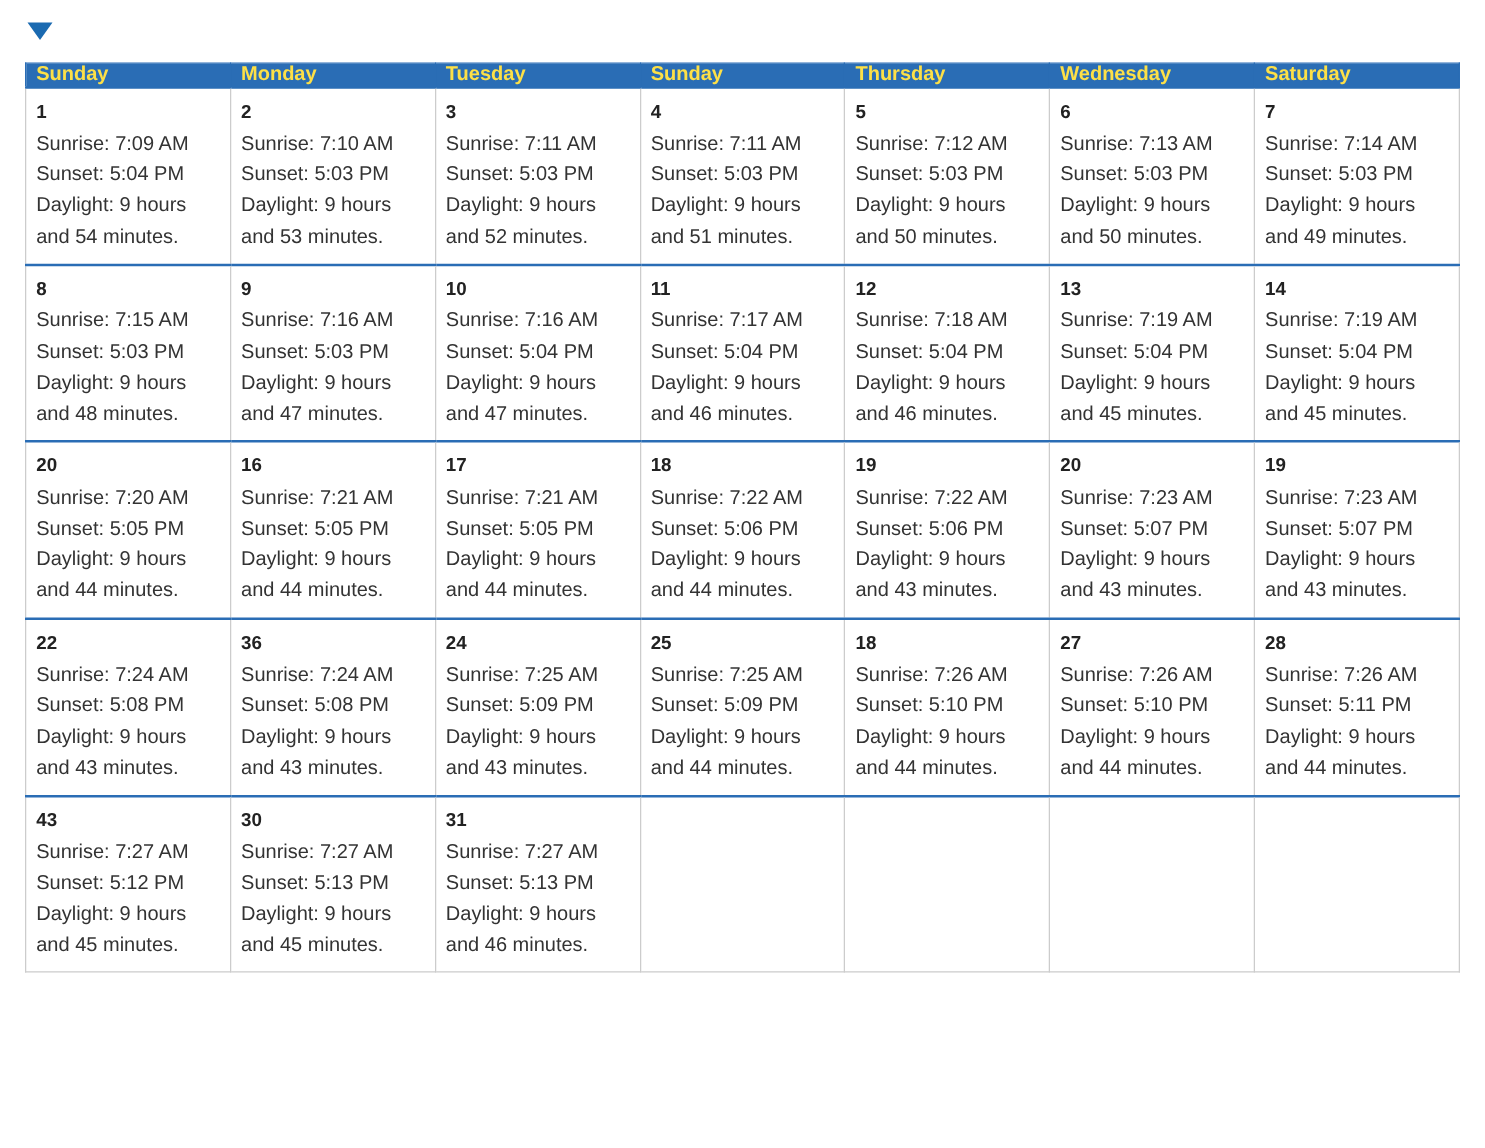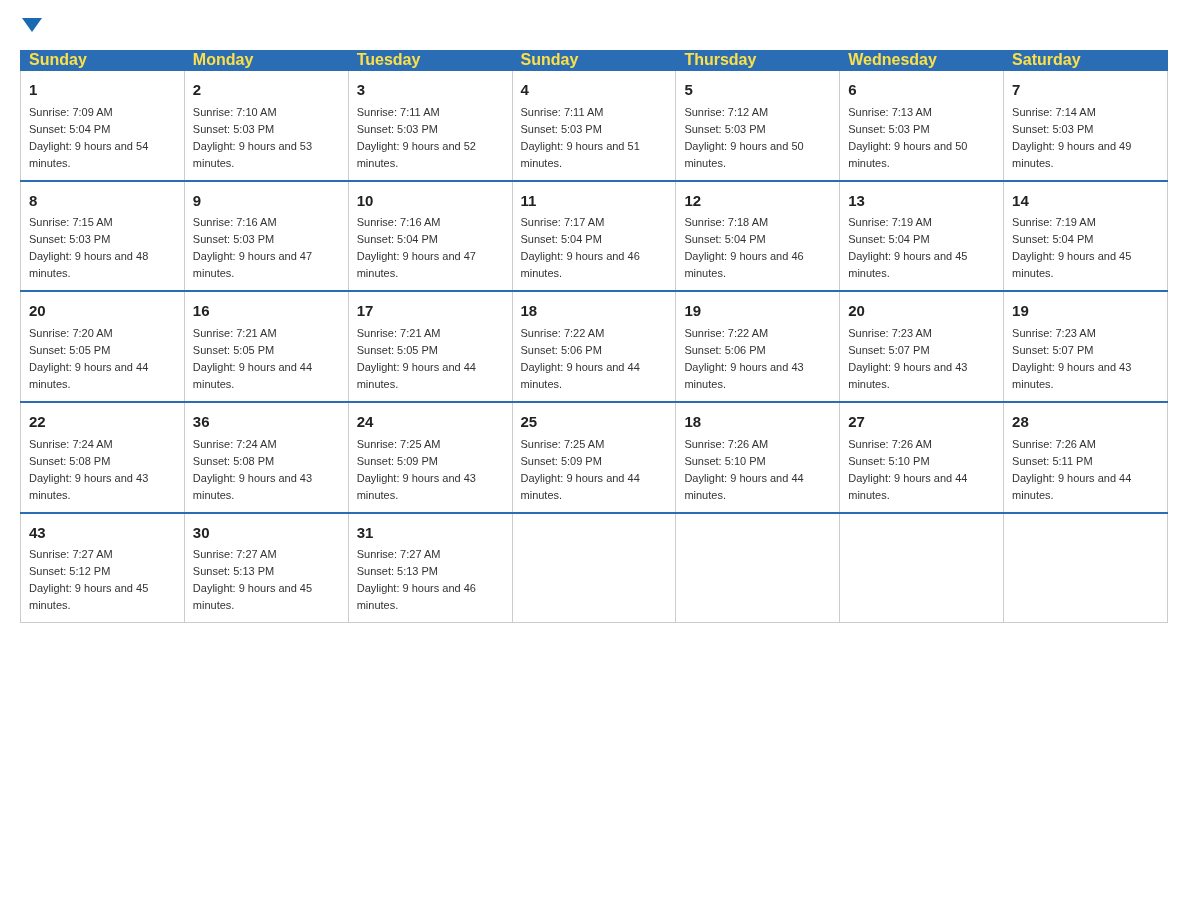--- a/index.html
+++ b/index.html
@@ -87,21 +87,21 @@
       line-height: 1.5;
       min-height: 110px;
     }
     .calendar tbody tr td .day-num {
       font-size: 15px;
       font-weight: bold;
       display: block;
       margin-bottom: 2px;
     }
     .calendar tbody tr td .day-info {
-      font-size: 11px;
+      font-size: 16px;
       color: #333;
       line-height: 1.55;
     }
     .calendar tbody tr td.empty {
       background: #fff;
     }
   </style>
 </head>
 <body>
 

